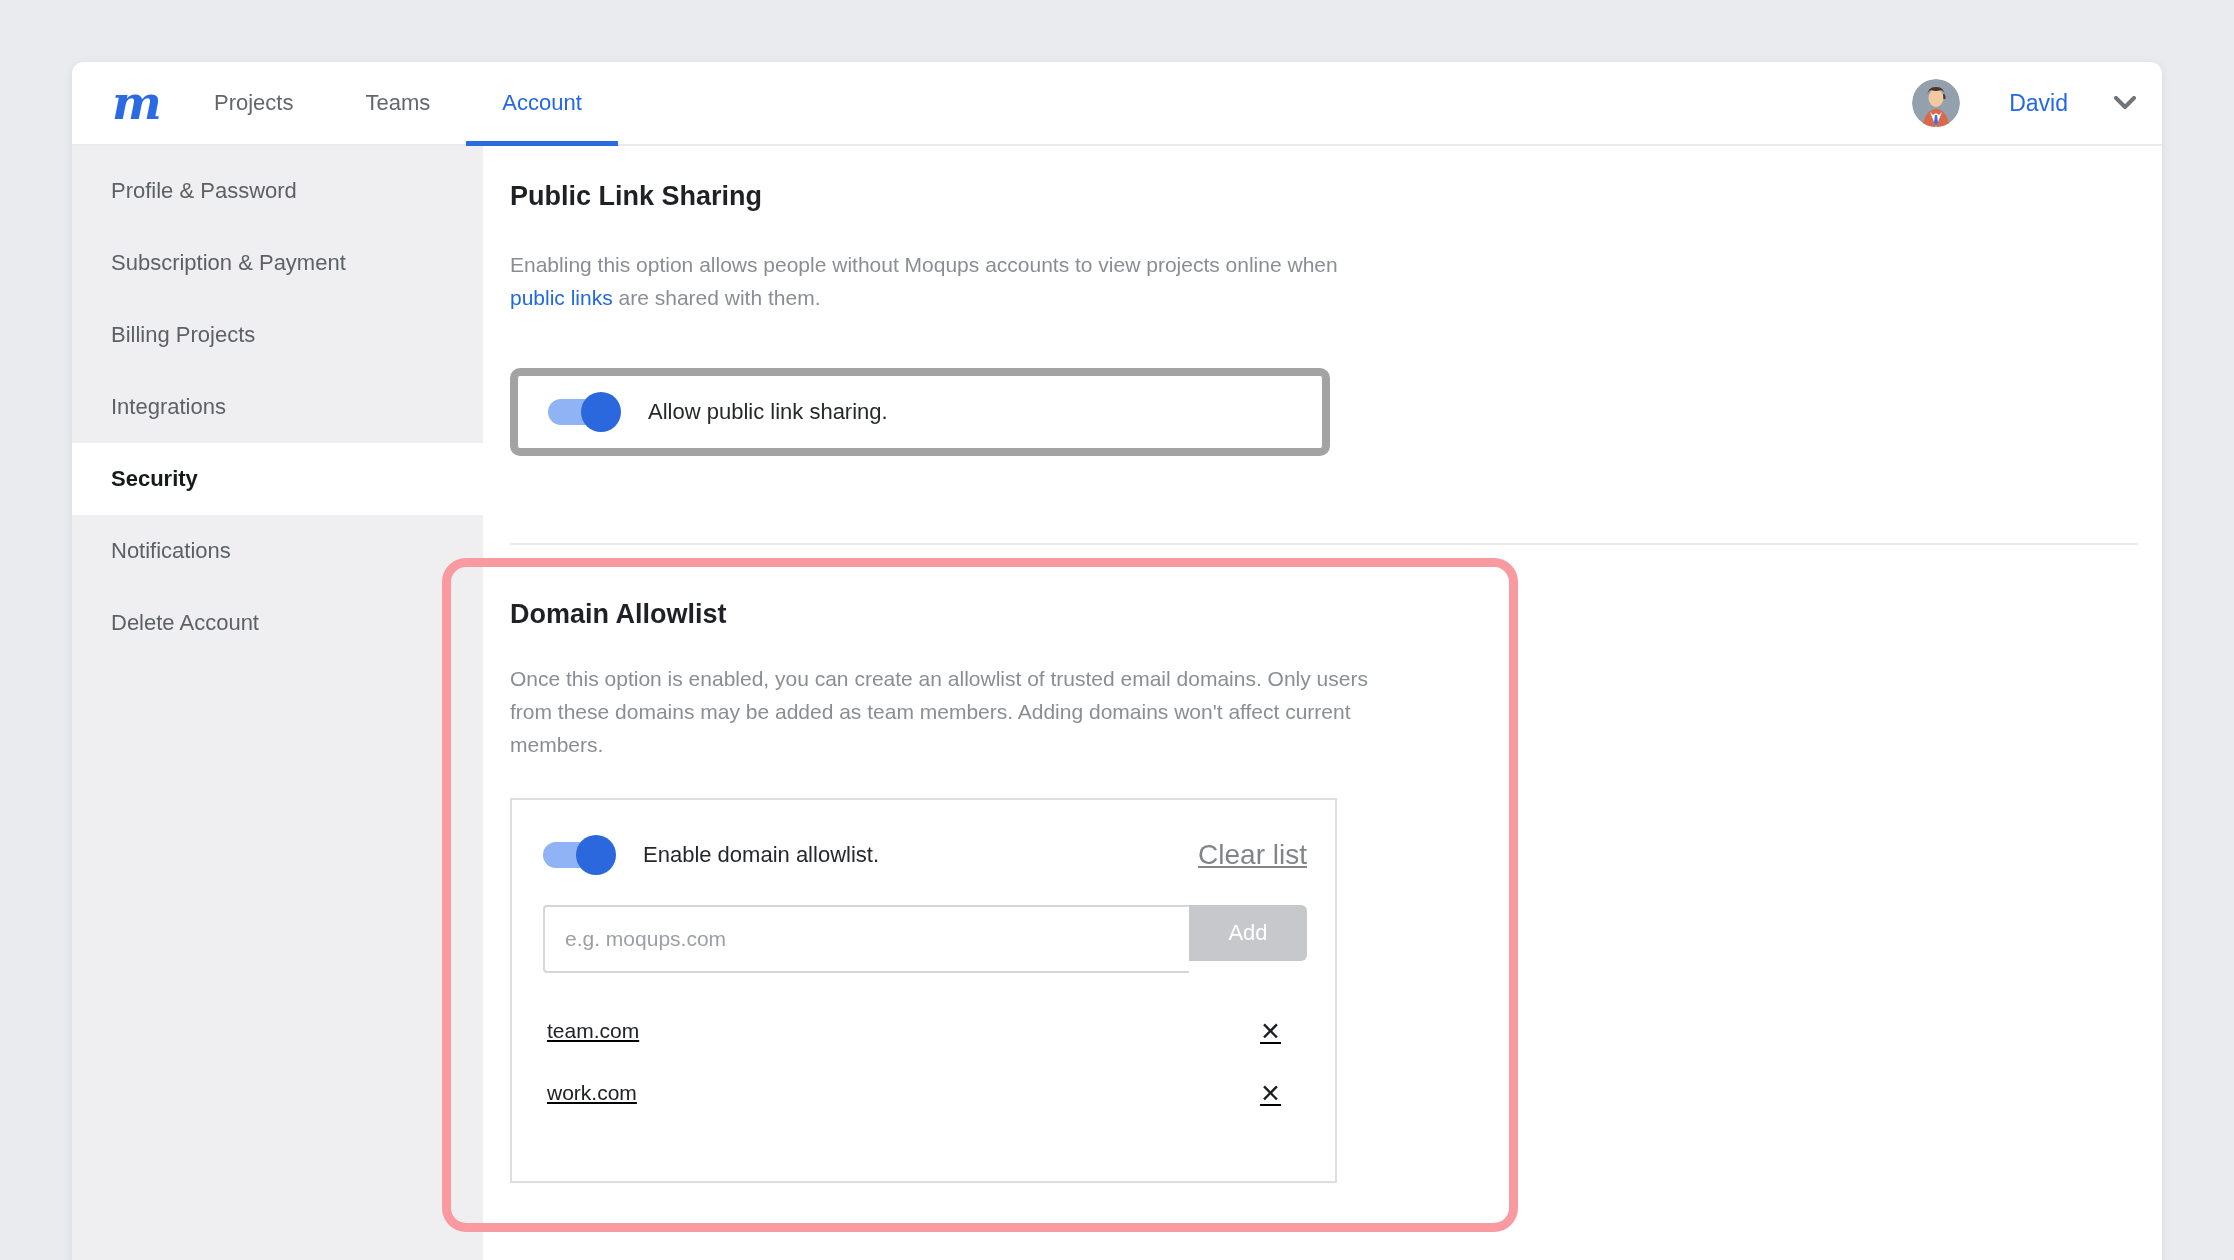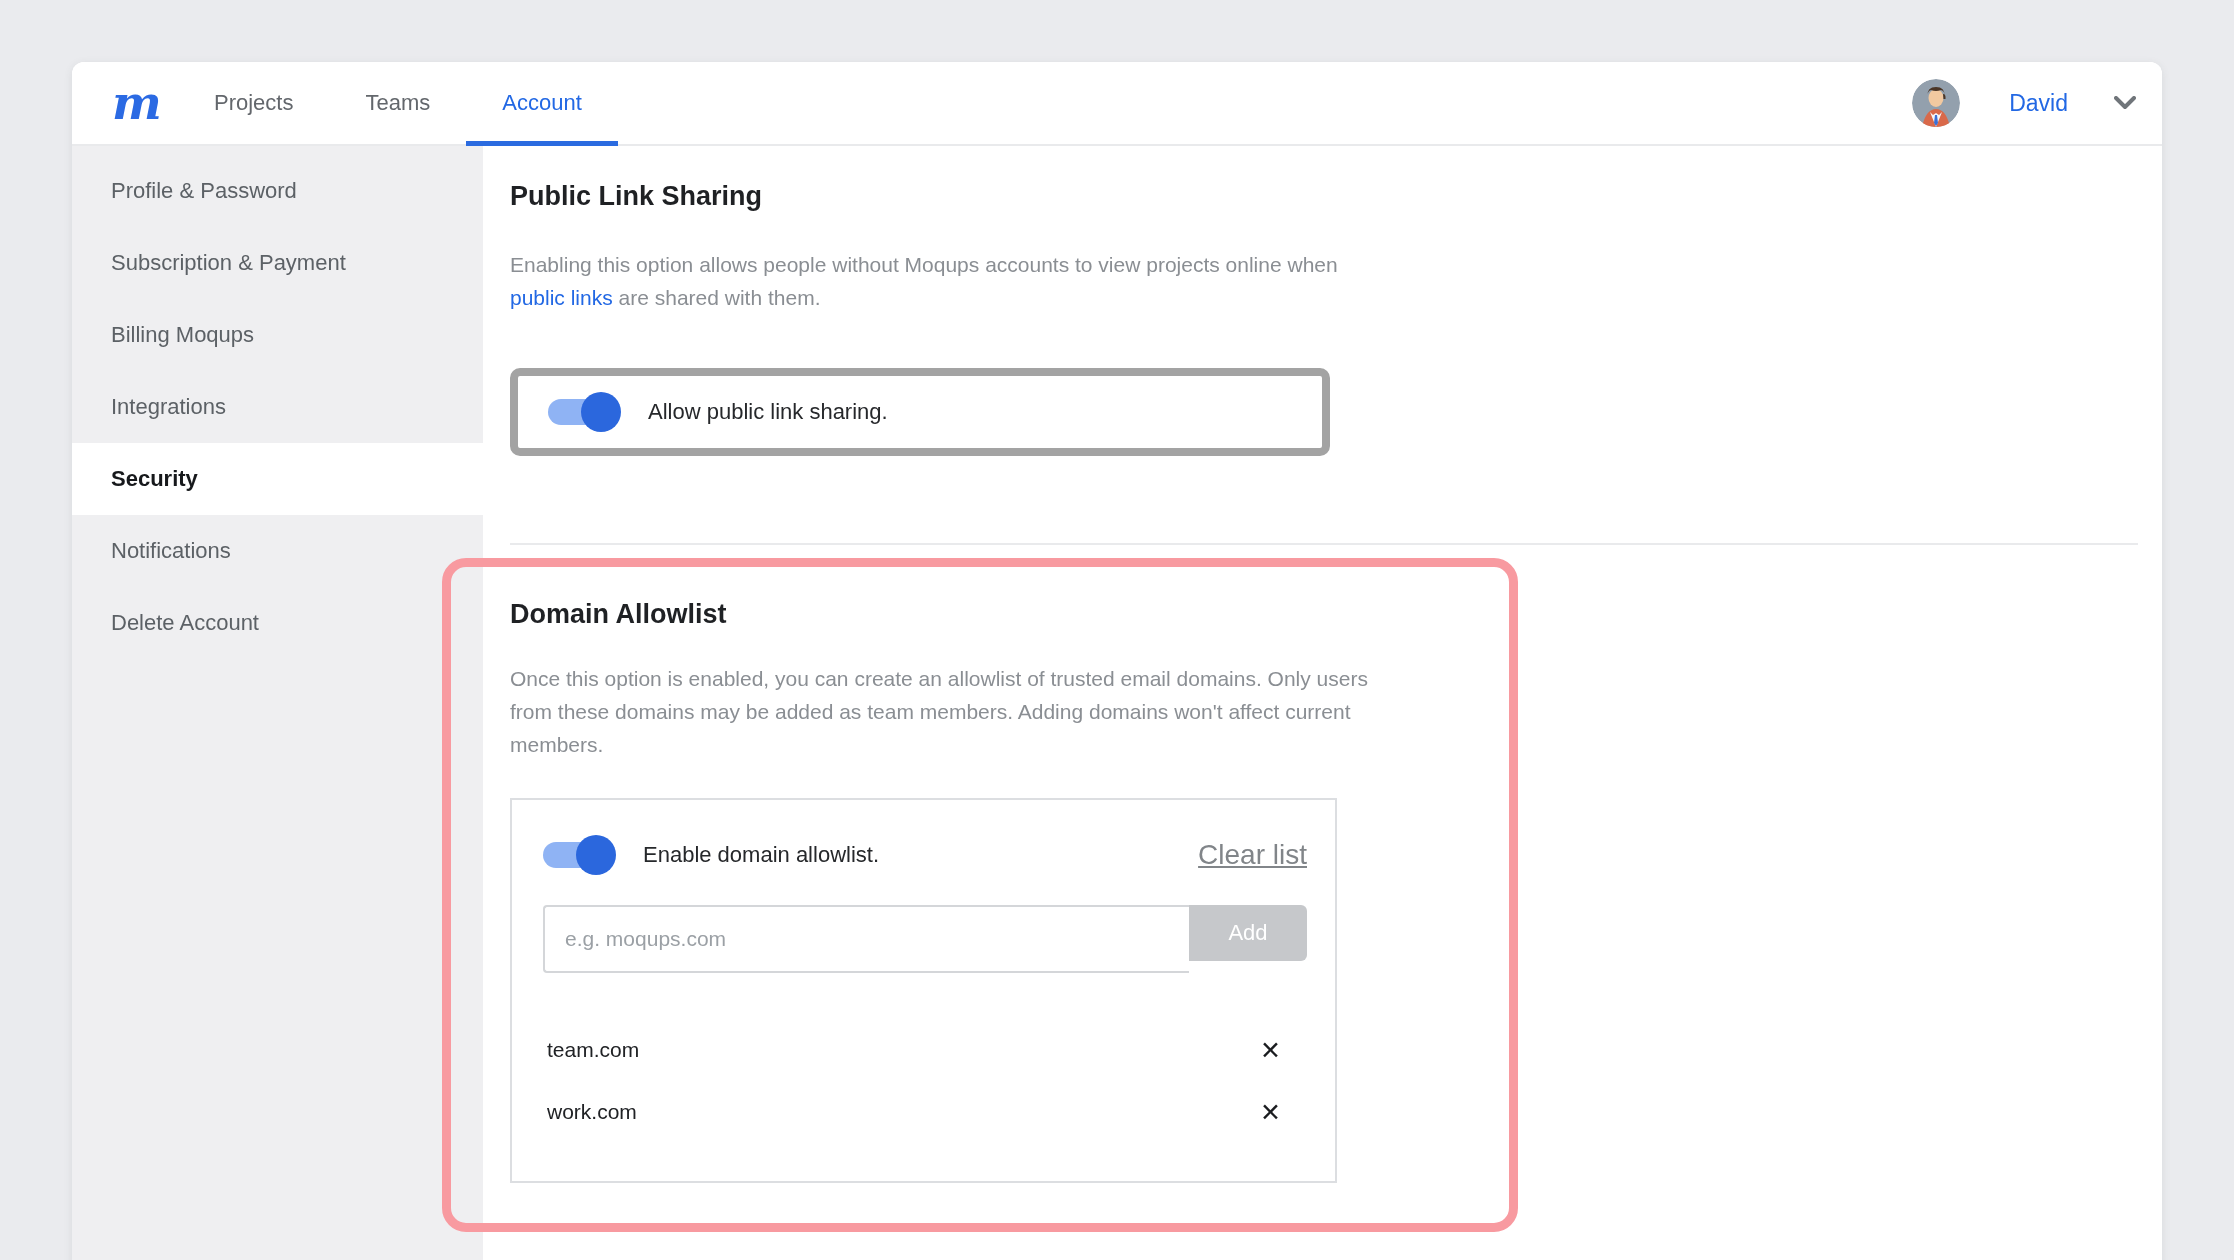--- a/index.html
+++ b/index.html
@@ -100,21 +100,21 @@
     border-radius:4px 0 0 4px; font-size:21px; color:#26282b;
     padding-left:20px; outline:none; font-family:"Liberation Sans", sans-serif;
   }
   .domain-input::placeholder { color:#9ba0a5; }
   .add-btn {
     width:118px; height:56px; background:#c6c8cb; color:#ffffff;
     font-size:22px; border:none; border-radius:0 6px 6px 0;
     cursor:pointer; font-family:"Liberation Sans", sans-serif;
   }
   .domain-list { margin-top:46px; }
-  .domain-row { display:flex; align-items:center; height:62px; padding:0 26px 0 4px; }
+  .domain-row { display:flex; align-items:flex-start; height:62px; padding:0 26px 0 4px;text-decoration:underline; }
   .domain-name { font-size:21px; color:#202225; }
   .remove-btn {
     margin-left:auto; font-size:25px; color:#1a1c1f; cursor:pointer;
     line-height:1; background:none; border:none;
     font-family:"Liberation Sans", sans-serif;
   }
 </style>
 </head>
 <body>
 
@@ -164,21 +164,21 @@
     <div class="sidebar">
   <div class="side-item">
     <span>Profile &amp; Password</span>
   </div>
 
   <div class="side-item">
     <span>Subscription &amp; Payment</span>
   </div>
 
   <div class="side-item">
-    <span>Billing Moqups</span>
+    <span>Billing Projects</span>
   </div>
 
   <div class="side-item">
     <span>Integrations</span>
   </div>
 
   <div class="side-item active">
     <span>Security</span>
   </div>
 

